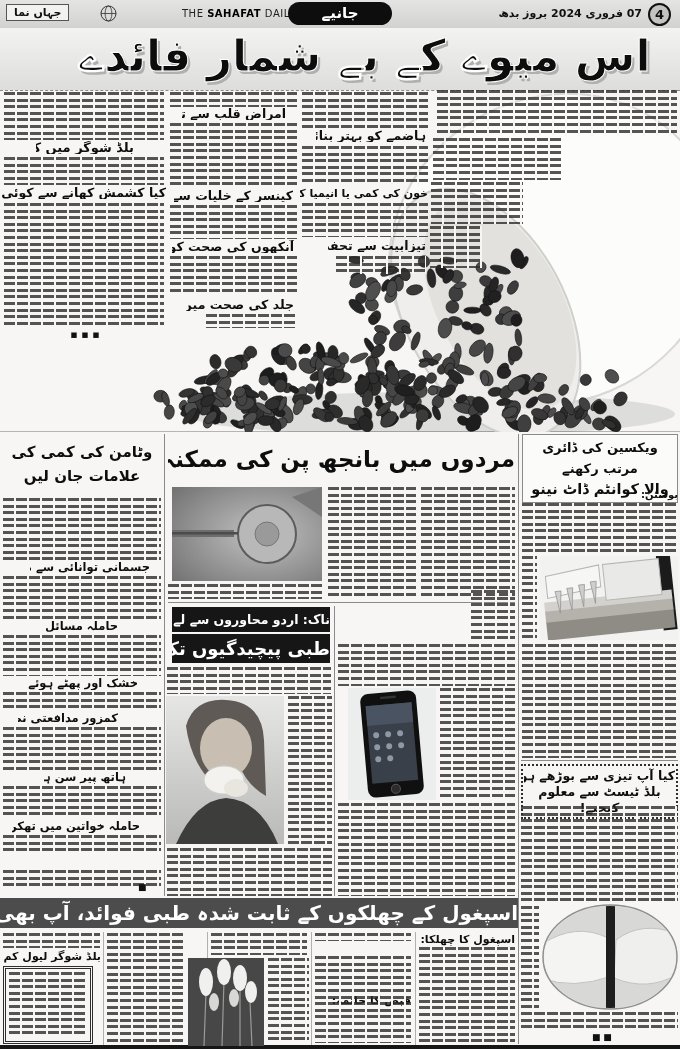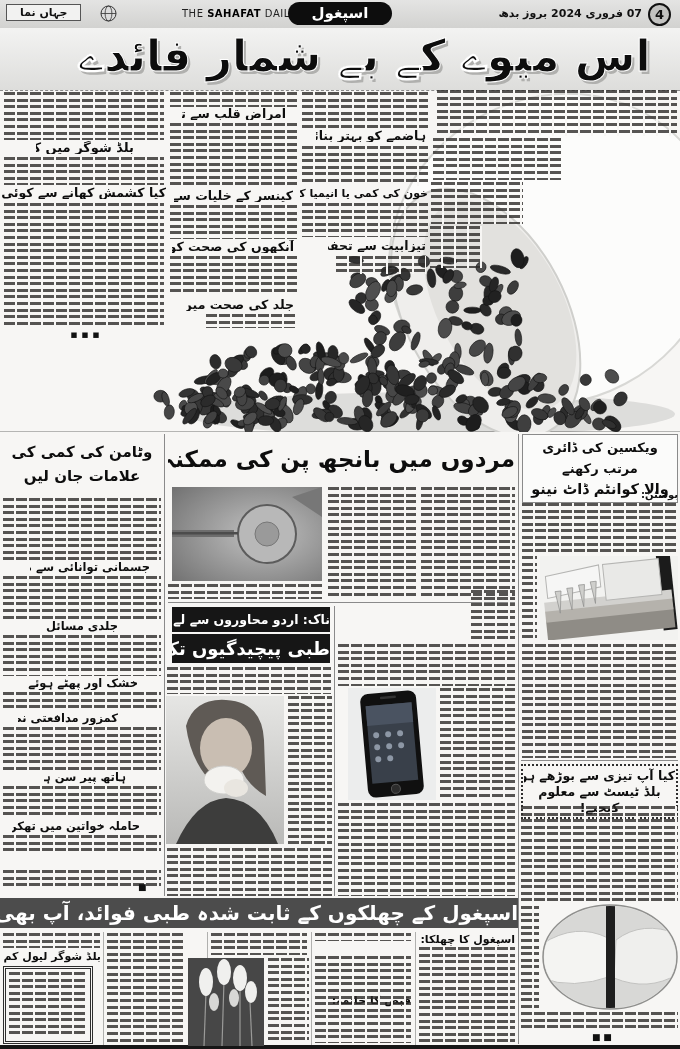--- a/index.html
+++ b/index.html
@@ -22,32 +22,32 @@
        text-shadow:2.5px 2.5px 0 #b0b0ae; -webkit-text-stroke:1px #ffffff;}
   .blackbox{background:#161616;color:#fff;direction:rtl;text-align:center;white-space:nowrap;overflow:hidden;}
   .endmark{font-size:9px;color:#111;}
 </style>
 </head>
 <body>
 
 <div id="page">
 
   <div id="masthead" class="abs" style="left:0;top:0;width:680px;height:28px;">
-    <div class="abs" style="left:6px;top:4px;border:1px solid #555;background:#f2f2f1;padding:1px 13px;font-size:11px;font-weight:bold;direction:rtl;">جہاں نما</div>
+    <div class="abs" style="left:6px;top:4px;border:1px solid #555;background:#f2f2f1;padding:1px 7px;font-size:11px;font-weight:bold;direction:rtl;">جہاں نما</div>
     <svg class="abs" style="left:100px;top:5px;" width="17" height="17" viewBox="0 0 17 17">
       <circle cx="8.5" cy="8.5" r="7.5" fill="#dcdcdc" stroke="#333"></circle>
       <ellipse cx="8.5" cy="8.5" rx="3.4" ry="7.5" fill="none" stroke="#333" stroke-width=".8"></ellipse>
       <line x1="1" y1="8.5" x2="16" y2="8.5" stroke="#333" stroke-width=".8"></line>
     </svg>
     <div class="abs" style="left:182px;top:8px;font-size:10px;letter-spacing:.5px;color:#222;">
       <span>THE</span>
       <span style="font-weight:bold;color:#000;">SAHAFAT</span>
       <span>DAILY Mumbai</span>
     </div>
-    <div class="abs" style="left:288px;top:2px;width:104px;height:23px;background:#0d0d0d;border-radius:12px;color:#fff;font-size:15px;font-weight:bold;text-align:center;line-height:23px;direction:rtl;">اسپغول</div>
+    <div class="abs" style="left:288px;top:2px;width:104px;height:23px;background:#0d0d0d;border-radius:12px;color:#fff;font-size:15px;font-weight:bold;text-align:center;line-height:23px;direction:rtl;">جانیے</div>
     <div class="abs" style="left:520px;top:7px;width:122px;font-size:11px;font-weight:bold;direction:rtl;text-align:left;white-space:nowrap;">07 فروری 2024 بروز بدھ</div>
     <div class="abs" style="left:648px;top:3px;width:19px;height:19px;border:2px solid #111;border-radius:50%;background:#c3c3c1;text-align:center;line-height:19px;font-size:13px;font-weight:bold;">4</div>
   </div>
 
   <div class="abs" style="left:0;top:28px;width:680px;height:62px;background:linear-gradient(#f3f3f2,#dddddb);border-bottom:1px dashed #8a8a8a;">
     <div id="main-headline" class="abs hl" style="left:0;top:2px;width:655px;padding-left:37px;">اس میوے کے بے شمار فائدے</div>
   </div>
 
   <svg id="raisin-svg" class="abs" style="left:140px;top:86px;z-index:1;" width="540" height="346" viewBox="0 0 540 346">
     <ellipse cx="290" cy="328" rx="245" ry="22" fill="rgba(0,0,0,0.10)"></ellipse>
@@ -407,21 +407,21 @@
   <div class="abs vline" style="left:334px;top:606px;height:290px;"></div>
   <div class="abs hline" style="left:168px;top:602px;width:347px;"></div>
   <div class="abs hline" style="left:521px;top:760px;width:157px;"></div>
 
   <div class="abs hl" style="left:2px;top:440px;width:160px;font-size:15px;line-height:24px;">
     <div>وٹامن کی کمی کی علامات جان لیں</div>
   </div>
   <div class="abs sim" style="left:3px;top:498px;width:158px;height:62px;"></div>
   <div class="abs sub" style="left:30px;top:561px;width:120px;">جسمانی توانائی سے محرومی</div>
   <div class="abs sim" style="left:3px;top:576px;width:158px;height:43px;"></div>
-  <div class="abs sub" style="left:46px;top:620px;width:72px;">جلدی مسائل</div>
+  <div class="abs sub" style="left:46px;top:620px;width:72px;">حاملہ مسائل</div>
   <div class="abs sim" style="left:3px;top:635px;width:158px;height:41px;"></div>
   <div class="abs sub" style="left:26px;top:677px;width:112px;">خشک اور پھٹے ہوئے ہونٹ</div>
   <div class="abs sim" style="left:3px;top:692px;width:158px;height:19px;"></div>
   <div class="abs sub" style="left:18px;top:712px;width:100px;">کمزور مدافعتی نظام</div>
   <div class="abs sim" style="left:3px;top:727px;width:158px;height:43px;"></div>
   <div class="abs sub" style="left:44px;top:771px;width:82px;">ہاتھ پیر سن ہونا</div>
   <div class="abs sim" style="left:3px;top:786px;width:158px;height:33px;"></div>
   <div class="abs sub" style="left:12px;top:820px;width:128px;">حاملہ خواتین میں تھکن اور متلی</div>
   <div class="abs sim" style="left:3px;top:835px;width:158px;height:19px;"></div>
   <div class="abs sub" style="left:12px;top:905px;width:66px;">ذہنی دھند</div>

